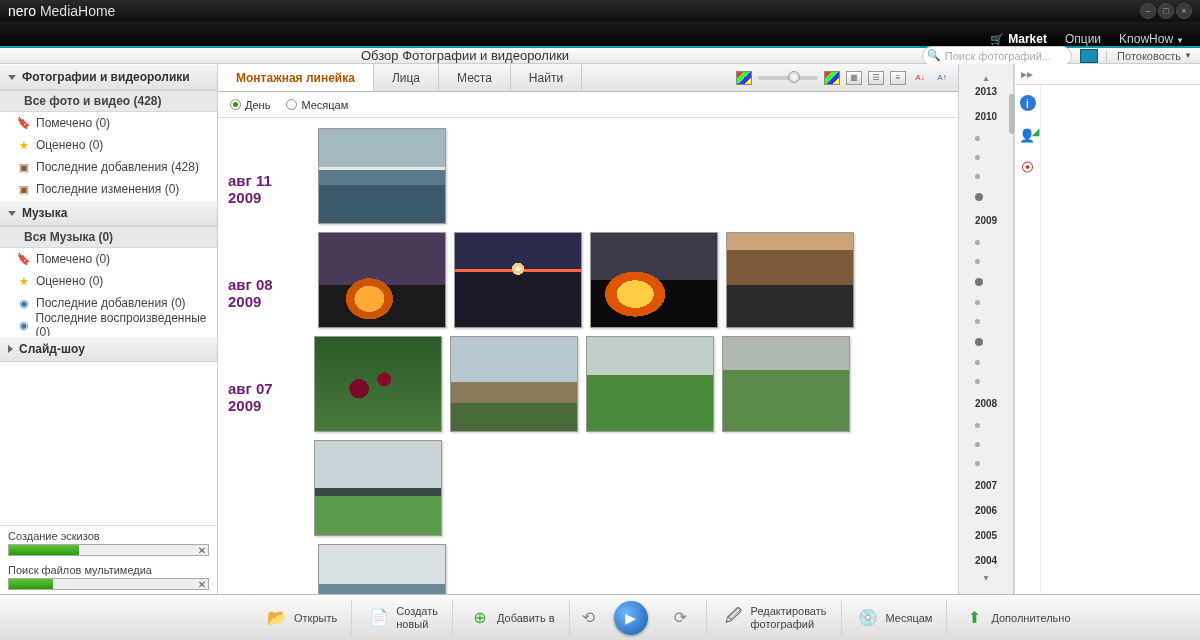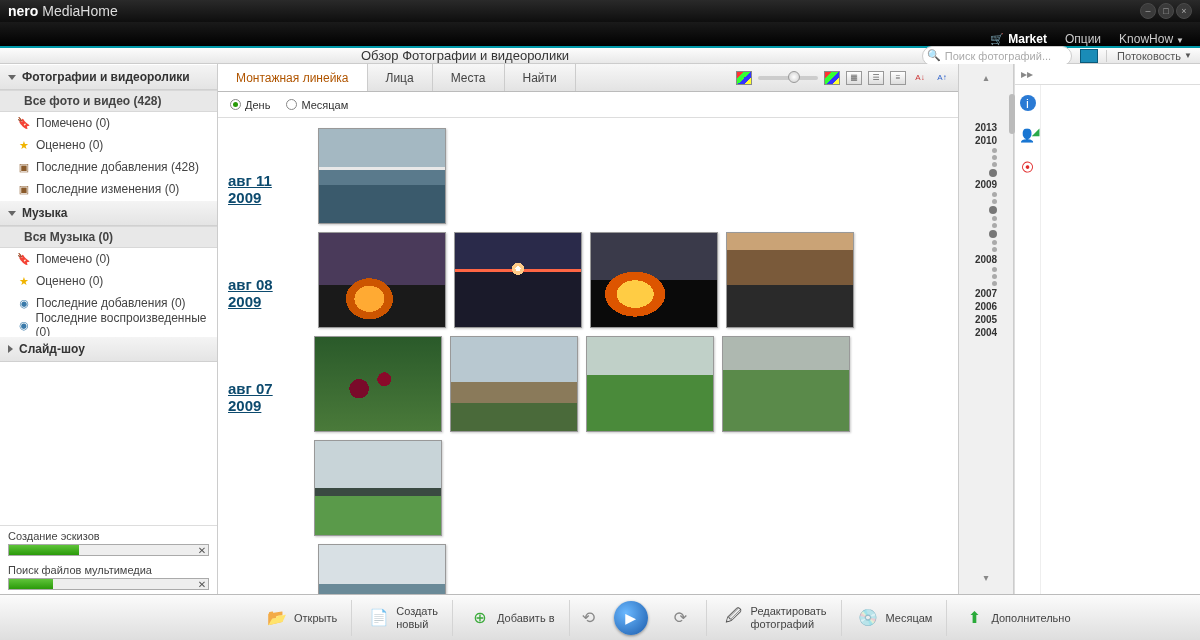--- a/index.html
+++ b/index.html
@@ -1,19 +1,19 @@
 <!DOCTYPE html>
 <html><head>
 <meta charset="utf-8">
 <style>
 * { margin: 0; padding: 0; box-sizing: border-box; font-family: "Segoe UI", Tahoma, sans-serif; }
 body { width: 1200px; height: 640px; overflow: hidden; background: #fff; display: flex; flex-direction: column; }
 .titlebar { background: linear-gradient(#2a2a2a, #0e0e0e); height: 22px; display: flex; align-items: center; padding: 0 8px; color: #999; }
 .brand { font-size: 14px; color: #ddd; }
-.brand b { color: #fff; font-weight: bold; }
+.brand b { color: #fff; font-weight: normal; }
 .win-controls { margin-left: auto; display: flex; gap: 2px; }
 .win-btn { width: 16px; height: 16px; border-radius: 50%; background: #3a3a3a; border:1px solid #4a4a4a; display:flex;align-items:center;justify-content:center;color:#aaa;font-size:9px;}
 .menubar { background: linear-gradient(#1a1a1a, #000); height: 26px; display:flex; align-items:flex-end; justify-content:flex-end; gap:18px; padding:0 16px; color:#ccc; font-size:12px; border-bottom:2px solid #0099aa;}
 .market { color:#fff; font-weight:bold;}
 .basket-icon { color:#3fb61e; margin-right:4px; font-size:11px;}
 .menubar span{cursor:default;}
 .arrow-small{font-size:8px;margin-left:3px;}
 .subheader { height:16px; background:linear-gradient(#fdfdfd,#e8e8e8); border-bottom:1px solid #ccc; display:flex; align-items:center; padding:0 8px;}
 .subheader-title { flex:1; text-align:center; font-size:13px; color:#333;}
 .search-box { width:150px; height:20px; border:1px solid #ccc; border-radius:10px; background:#fff; display:flex; align-items:center; padding:0 6px 0 4px; font-size:11px; color:#aaa;}
@@ -35,51 +35,51 @@
 .disc-ic{color:#3a7aaa;}
 .sidebar-spacer{flex:1;}
 .side-progress{padding:4px 8px;font-size:11px;color:#444;}
 .progbar{height:12px;border:1px solid #aaa;background:#eee;display:flex;align-items:center;margin-top:2px;}
 .progbar .fill{height:100%;background:linear-gradient(#5fc43a,#2a9a0a);}
 .progbar .stop{margin-left:auto;width:12px;text-align:center;color:#555;font-size:10px;}
 .center { flex:1; display:flex; min-height:0;}
 .main { flex:1; display:flex; flex-direction:column; background:#f2f2f2; min-width:0;}
 .tabs{height:28px;background:linear-gradient(#f7f7f7,#e3e3e3);display:flex;border-bottom:1px solid #bbb;}
 .tab{padding:0 18px;display:flex;align-items:center;font-size:12px;color:#444;border-right:1px solid #ccc;cursor:default;}
-.tab.active{background:#fff;font-weight:normal;color:#b05500;}
+.tab.active{background:#fff;font-weight:bold;color:#b05500;}
 .tab-toolbar{margin-left:auto;display:flex;align-items:center;gap:6px;padding-right:8px;}
 .mini-slider{width:60px;height:4px;background:#ccc;border-radius:2px;position:relative;}
 .mini-slider .knob{width:12px;height:12px;border-radius:50%;background:radial-gradient(#fff,#ccc);border:1px solid #999;position:absolute;top:-5px;left:30px;}
 .view-ic{width:16px;height:14px;border:1px solid #999;background:linear-gradient(#fff,#ddd);font-size:8px;display:flex;align-items:center;justify-content:center;color:#666;}
 .view-ic.color{background:linear-gradient(135deg,#f33 25%,#3f3 25% 50%,#33f 50% 75%,#ff3 75%);border:1px solid #888;}
 .filter-row{height:26px;background:#fff;border-bottom:1px solid #ddd;display:flex;align-items:center;gap:16px;padding:0 12px;font-size:11px;color:#333;}
 .radio{display:flex;align-items:center;gap:4px;}
 .radio .dot{width:11px;height:11px;border-radius:50%;border:1px solid #888;display:flex;align-items:center;justify-content:center;}
 .radio.checked .dot::after{content:"";width:5px;height:5px;border-radius:50%;background:#2a9a0a;}
 .gallery{flex:1;overflow:auto;background:#fff;padding:10px 0 10px 10px;}
 .group{display:flex;align-items:flex-start;margin-bottom:8px;}
-.group-label{width:90px;padding-top:44px;color:#0c4a6e;text-decoration:underline;}
+.group-label{width:90px;padding-top:44px;color:#701a75;}
 .group-label .d{font-size:15px;font-weight:bold;}
 .group-label .y{font-size:15px;font-weight:bold;}
 .thumbs{display:flex;flex-wrap:wrap;gap:8px;}
 .thumb{width:128px;height:96px;border:1px solid #999;background:#ddd;box-shadow:1px 1px 2px rgba(0,0,0,.2);}
 .th-lake{background:linear-gradient(#a4b8c2 0 40%,#e8e8e8 40% 44%,#5a7a8c 44% 60%,#3a5a6c 60% 100%);}
 .th-fire1{background:radial-gradient(ellipse at 40% 70%,#ffaa33 0 14%,#cc5500 14% 22%,transparent 22%),linear-gradient(#4a3a5a 0 55%,#1a1a1a 55% 100%);}
 .th-sunset{background:radial-gradient(circle at 50% 38%,#fff 0 3%,#ffcc88 3% 7%,transparent 7%),linear-gradient(#2a2a4a 0 38%,#ff6644 38% 42%,#1a1a2a 42% 100%);}
 .th-fire2{background:radial-gradient(ellipse at 35% 65%,#ffcc44 0 16%,#dd5500 16% 26%,transparent 26%),linear-gradient(#3a3a4a 0 50%,#0a0a0a 50% 100%);}
 .th-beach{background:linear-gradient(#caa376 0 18%,#7a5a3a 18% 55%,#2a2a2a 55% 100%);}
 .th-berry{background:radial-gradient(circle at 35% 55%,#7a0a2a 0 10%,transparent 10%),radial-gradient(circle at 55% 45%,#8a0a2a 0 8%,transparent 8%),linear-gradient(#2a5a2a,#4a7a3a);}
 .th-cliff{background:linear-gradient(#b8c8d0 0 48%,#8a7a5a 48% 70%,#4a6a3a 70% 100%);}
 .th-grass1{background:linear-gradient(#c0d0c8 0 40%,#4a8a3a 40% 100%);}
 .th-grass2{background:linear-gradient(#aeb8b0 0 35%,#5a8a4a 35% 100%);}
 .th-bird{background:linear-gradient(#c8d4d8 0 50%,#3a4a42 50% 58%,#5a9a4a 58% 100%);}
 .th-lake2{background:linear-gradient(#d8e0e4 0 42%,#6a8a98 42% 100%);}
 .timeline{width:56px;background:#f0f0f0;border-left:1px solid #ccc;border-right:1px solid #ccc;display:flex;flex-direction:column;align-items:center;padding:4px 0;font-size:10px;color:#555;position:relative;}
 .timeline .tl-top{height:18px;display:flex;align-items:center;justify-content:center;width:100%;color:#888;}
-.timeline .tl-body{flex:1;display:flex;flex-direction:column;align-items:flex-end;gap:2px;overflow:hidden;position:relative;margin-top:36px;}
+.timeline .tl-body{flex:1;display:flex;flex-direction:column;align-items:flex-start;gap:14px;overflow:hidden;position:relative;}
 .tl-year{font-weight:bold;color:#333;font-size:10px;}
 .tl-dot{width:5px;height:5px;border-radius:50%;background:#aaa;}
 .tl-dot.big{width:8px;height:8px;background:#777;}
 .tl-arrow{height:18px;color:#888;}
 .tl-handle{position:absolute;right:-2px;top:30px;width:6px;height:40px;background:#bbb;border-radius:3px;}
 .right-panel{width:186px;background:#fff;display:flex;flex-direction:column;font-size:11px;border-left:1px solid #ddd;}
 .rp-top{height:22px;border-bottom:1px solid #ddd;display:flex;align-items:center;padding:0 6px;color:#555;gap:6px;}
 .rp-top .rp-hide{color:#888;font-size:12px;margin-right:4px;}
 .rp-body{flex:1;}
 .rp-icons{width:26px;border-right:1px solid #eee;display:flex;flex-direction:column;align-items:center;gap:16px;padding-top:10px;}

